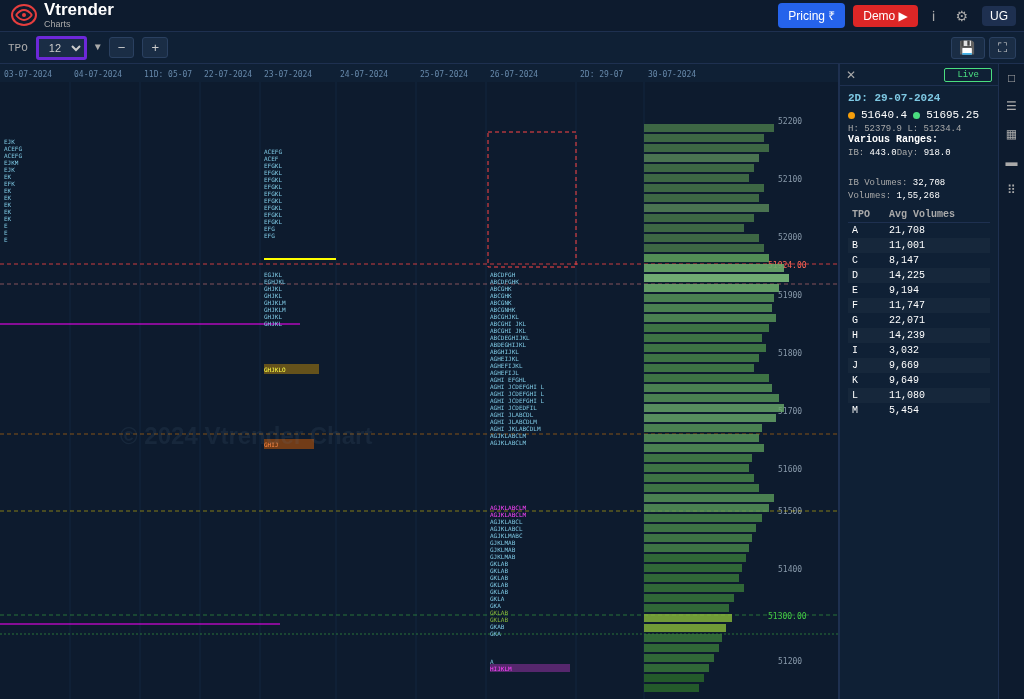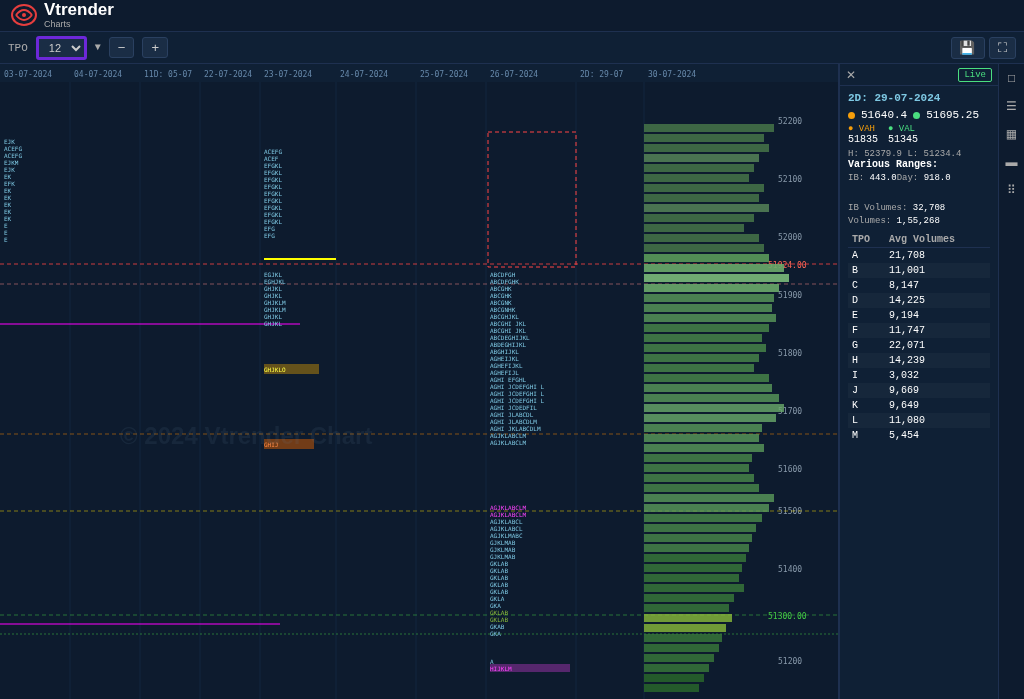--- a/index.html
+++ b/index.html
@@ -53,20 +53,27 @@
     <svg class="logo-icon" viewBox="0 0 32 28">
       <ellipse cx="16" cy="14" rx="12" ry="10" fill="none" stroke="#e53e3e" stroke-width="2"></ellipse>
       <path d="M8 14 Q16 4 24 14" fill="none" stroke="#e53e3e" stroke-width="2"></path>
       <path d="M8 14 Q16 24 24 14" fill="none" stroke="#e53e3e" stroke-width="2"></path>
       <circle cx="16" cy="14" r="2" fill="#e53e3e"></circle>
     </svg>
     <div style="display:flex;flex-direction:column;line-height:1.1;">
       <span style="color:#fff;font-size:17px;font-weight:bold;font-family:sans-serif;">Vtrender</span>
       <span style="color:#aaa;font-size:9px;font-family:sans-serif;">Charts</span>
     </div>
+  </div>
+  <div id="header-right">
+    <button class="btn-pricing">Pricing ₹</button>
+    <button class="btn-demo">Demo ▶</button>
+    <button class="btn-icon">ℹ</button>
+    <button class="btn-icon">⚙</button>
+    <button class="btn-user">UG</button>
   </div>
 </div>
 
 <div id="toolbar">
   <span class="toolbar-label">TPO</span>
   <select class="toolbar-select">
     <option>12</option>
     <option>5</option>
     <option>15</option>
     <option>30</option>
@@ -292,43 +299,33 @@
       <text x="120" y="380" fill="rgba(100,130,160,0.12)" font-size="24" font-family="sans-serif" font-weight="bold">© 2024 Vtrender Chart</text>
     </svg>
   </div>
 
   <div id="right-panel" style="display:flex;flex-direction:row;">
 
     <div style="flex:1;display:flex;flex-direction:column;overflow:hidden;">
 
       <div style="display:flex;align-items:center;justify-content:space-between;padding:3px 6px;border-bottom:1px solid #1e3050;height:22px;">
         <button style="background:none;border:none;color:#aaa;cursor:pointer;font-size:12px;">✕</button>
-        <span style="color:#4ade80;font-size:9px;border:1px solid #4ade80;border-radius:2px;padding:1px 5px;">Live</span>
+        <span style="color:#4ade80;font-size:9px;border:1px solid #4ade80;border-radius:2px;padding:1px 12px;">Live</span>
       </div>
 
       <div id="panel-content">
         <div style="color:#7ec8e3;font-size:11px;font-weight:bold;margin-bottom:5px;">2D: 29-07-2024</div>
 
         <div style="display:flex;align-items:center;gap:6px;margin-bottom:3px;">
           <span style="width:7px;height:7px;border-radius:50%;background:#f59e0b;display:inline-block;"></span>
           <span style="color:#fff;font-size:11px;">51640.4</span>
           <span style="width:7px;height:7px;border-radius:50%;background:#4ade80;display:inline-block;"></span>
           <span style="color:#fff;font-size:11px;">51695.25</span>
         </div>
 
-        <div style="display:flex;gap:10px;margin-bottom:4px;">
-          <div style="display:flex;flex-direction:column;">
-            <span style="color:#f59e0b;font-size:9px;">● VAH</span>
-            <span style="color:#fff;font-size:10px;">51835</span>
-          </div>
-          <div style="display:flex;flex-direction:column;">
-            <span style="color:#4ade80;font-size:9px;">● VAL</span>
-            <span style="color:#fff;font-size:10px;">51345</span>
-          </div>
-        </div>
 
         <div style="color:#aaa;font-size:9px;">H: 52379.9   L: 51234.4</div>
 
         <div style="color:#fff;font-size:10px;font-weight:bold;margin-bottom:3px;">Various Ranges:</div>
         <div style="display:flex;gap:0;margin-bottom:20px;font-size:9px;color:#aaa;">
           <span>IB: <span style="color:#fff;">443.0</span></span>
           <span>Day: <span style="color:#fff;">918.0</span></span>
         </div>
         <div style="font-size:9px;color:#aaa;margin-bottom:3px;">
           IB Volumes: <span style="color:#fff;">32,708</span>

